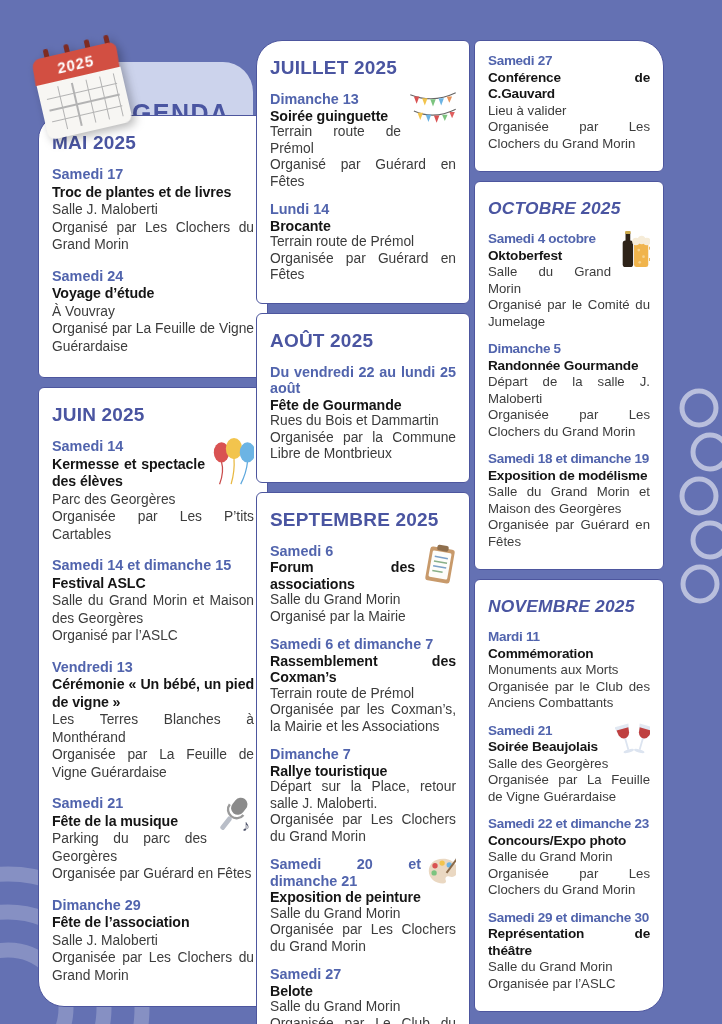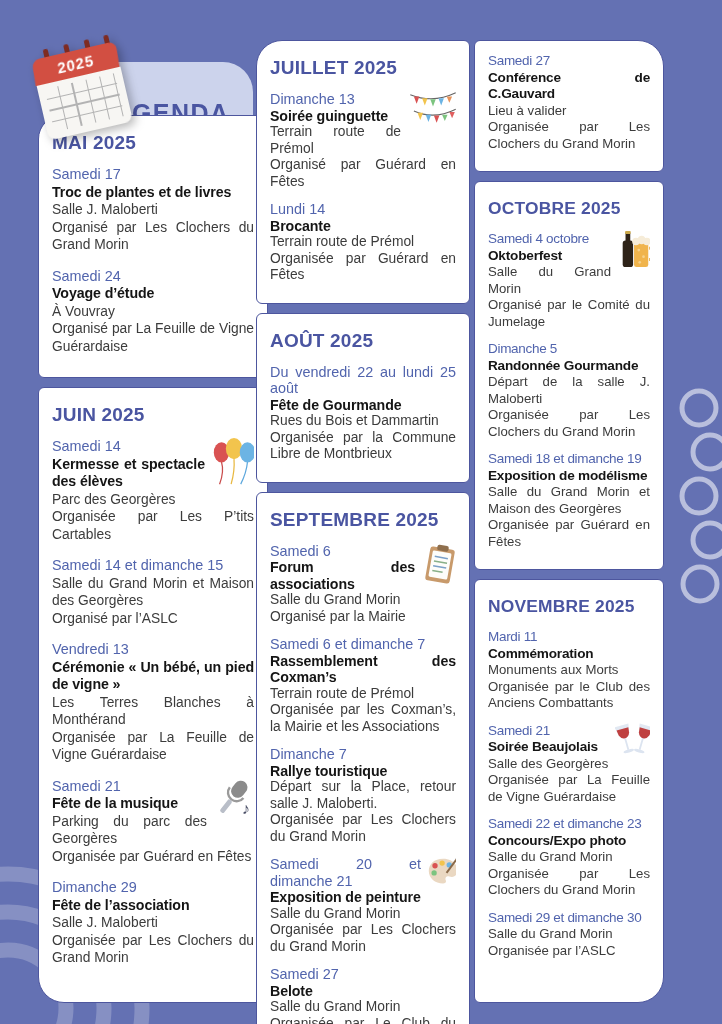--- a/index.html
+++ b/index.html
@@ -60,27 +60,27 @@
   .card:last-child{flex:1 0 auto;}
   .col-1 .card:first-child{border-top-left-radius:24px;}
   .col-1 .card:last-child{border-bottom-left-radius:26px;}
   .col-2 .card:first-child{border-top-left-radius:26px;}
   .col-3 .card:first-child{border-top-right-radius:26px;}
   .col-3 .card:last-child{border-bottom-right-radius:26px;}
   .month{
     font-weight:bold;color:var(--heading,#4a55a1);
     font-size:19px;letter-spacing:.2px;margin:4px 0 12px;
   }
-  .col-3 .month{font-size:17.4px;}
+  .col-3 .month{font-size:17.4px;font-style:italic;}
   .event{
     margin-bottom:11px;text-align:justify;line-height:16.5px;
     color:#3c3c3c;font-size:13.8px;overflow:hidden;
   }
   .col-1 .event{line-height:17.5px;margin-bottom:14px;}
-  .event .date{font-weight:normal;color:var(--date_blue,#5164ad);font-size:14.4px;}
+  .event .date{font-weight:bold;color:var(--date_blue,#5164ad);font-size:14.4px;}
   .event .title{font-weight:bold;color:#151515;font-size:14.2px;letter-spacing:-0.1px;}
   .event .org{}
   .col-3 .event{font-size:13.2px;}
   .col-3 .event .date{font-size:13.5px;letter-spacing:-0.3px;}
   .col-3 .event .title{font-size:13.6px;letter-spacing:-0.2px;}
   .evicon{float:right;margin:0 -3px 2px 6px;line-height:0;}
 </style>
 </head>
 <body>
 
@@ -138,20 +138,21 @@
             <ellipse cx="23" cy="11" rx="8.5" ry="11" fill="#f2c44d"></ellipse>
             <ellipse cx="37" cy="15" rx="8" ry="10.5" fill="#6cb4e4"></ellipse>
           </svg></span>
         <div class="date">Samedi 14</div>
         <div class="title">Kermesse et spectacle des élèves</div>
         <div class="venue">Parc des Georgères</div>
         <div class="org">Organisée par Les P’tits Cartables</div>
       </div>
       <div class="event">
         <div class="date">Samedi 14 et dimanche 15</div>
+        <div class="title">Festival ASLC</div>
         <div class="venue">Salle du Grand Morin et Maison des Georgères</div>
         <div class="org">Organisé par l’ASLC</div>
       </div>
       <div class="event">
         <div class="date">Vendredi 13</div>
         <div class="title">Cérémonie « Un bébé, un pied de vigne »</div>
         <div class="venue">Les Terres Blanches à Monthérand</div>
         <div class="org">Organisée par La Feuille de Vigne Guérardaise</div>
       </div>
       <div class="event">
@@ -341,17 +342,18 @@
         <div class="org">Organisée par La Feuille de Vigne Guérardaise</div>
       </div>
       <div class="event">
         <div class="date">Samedi 22 et dimanche 23</div>
         <div class="title">Concours/Expo photo</div>
         <div class="venue">Salle du Grand Morin</div>
         <div class="org">Organisée par Les Clochers du Grand Morin</div>
       </div>
       <div class="event">
         <div class="date">Samedi 29 et dimanche 30</div>
+        <div class="title">Représentation de théâtre</div>
         <div class="venue">Salle du Grand Morin</div>
         <div class="org">Organisée par l’ASLC</div>
       </div>
     </div>
   </div>
 
 </body></html>

